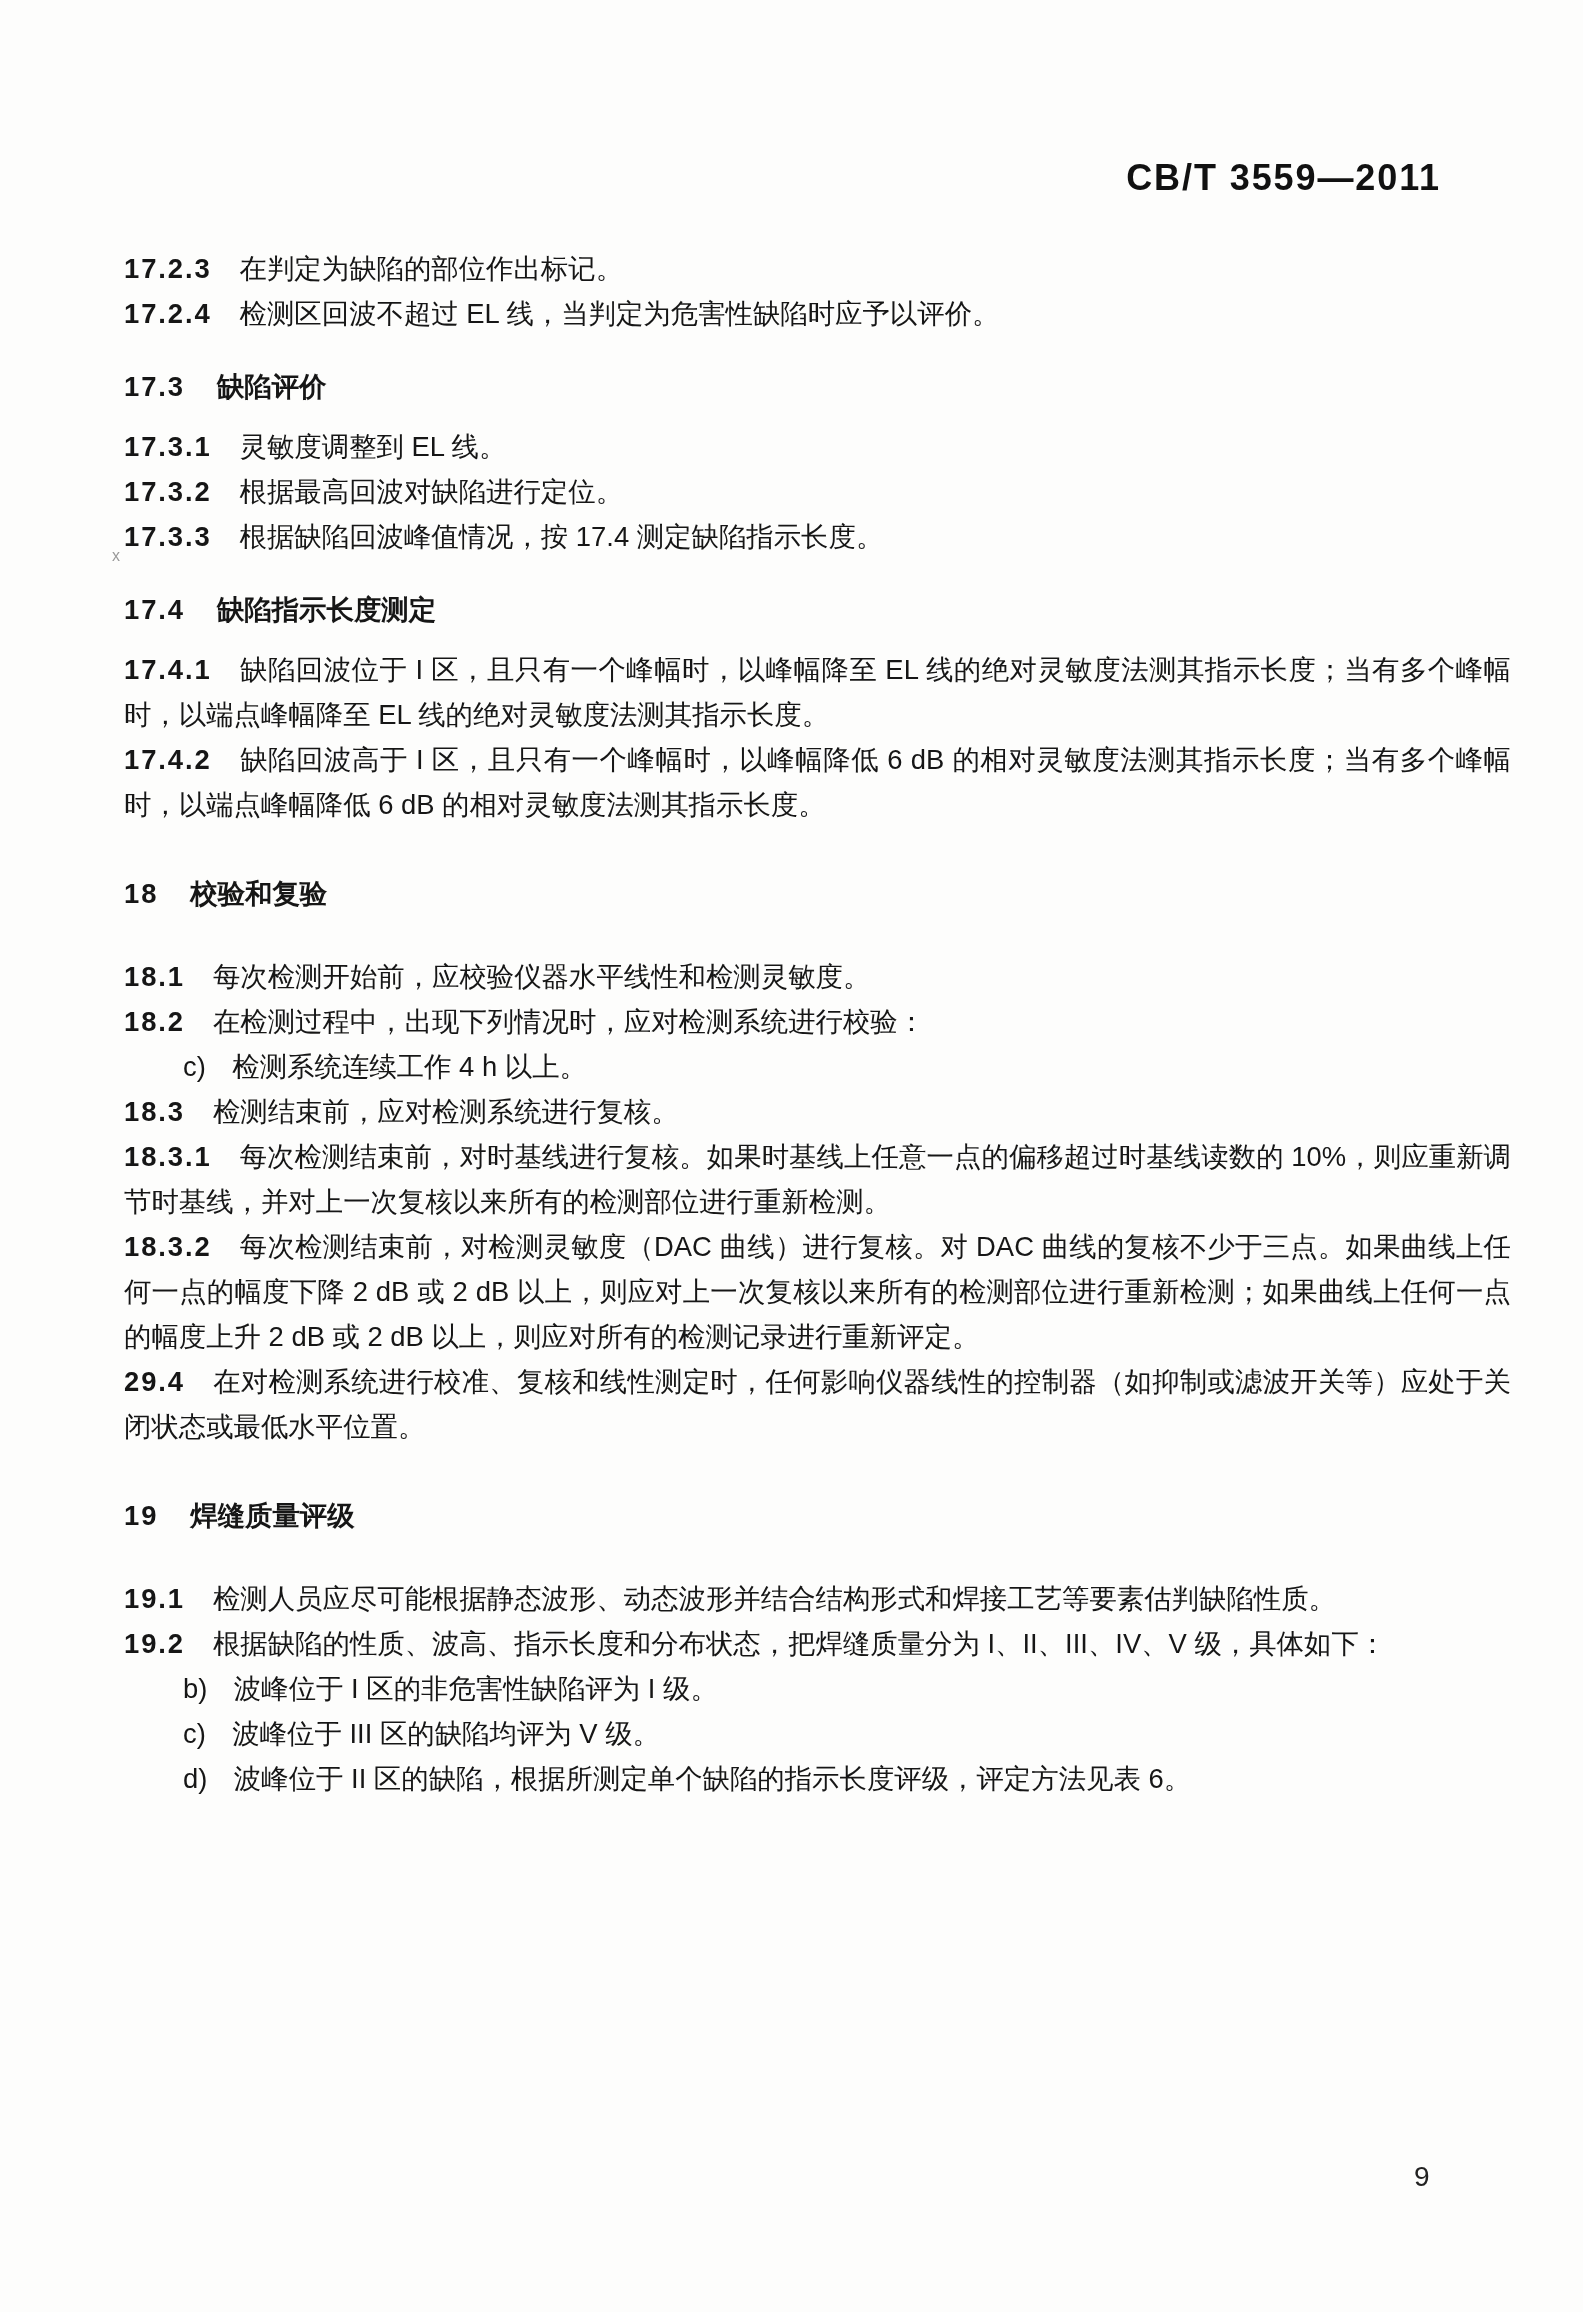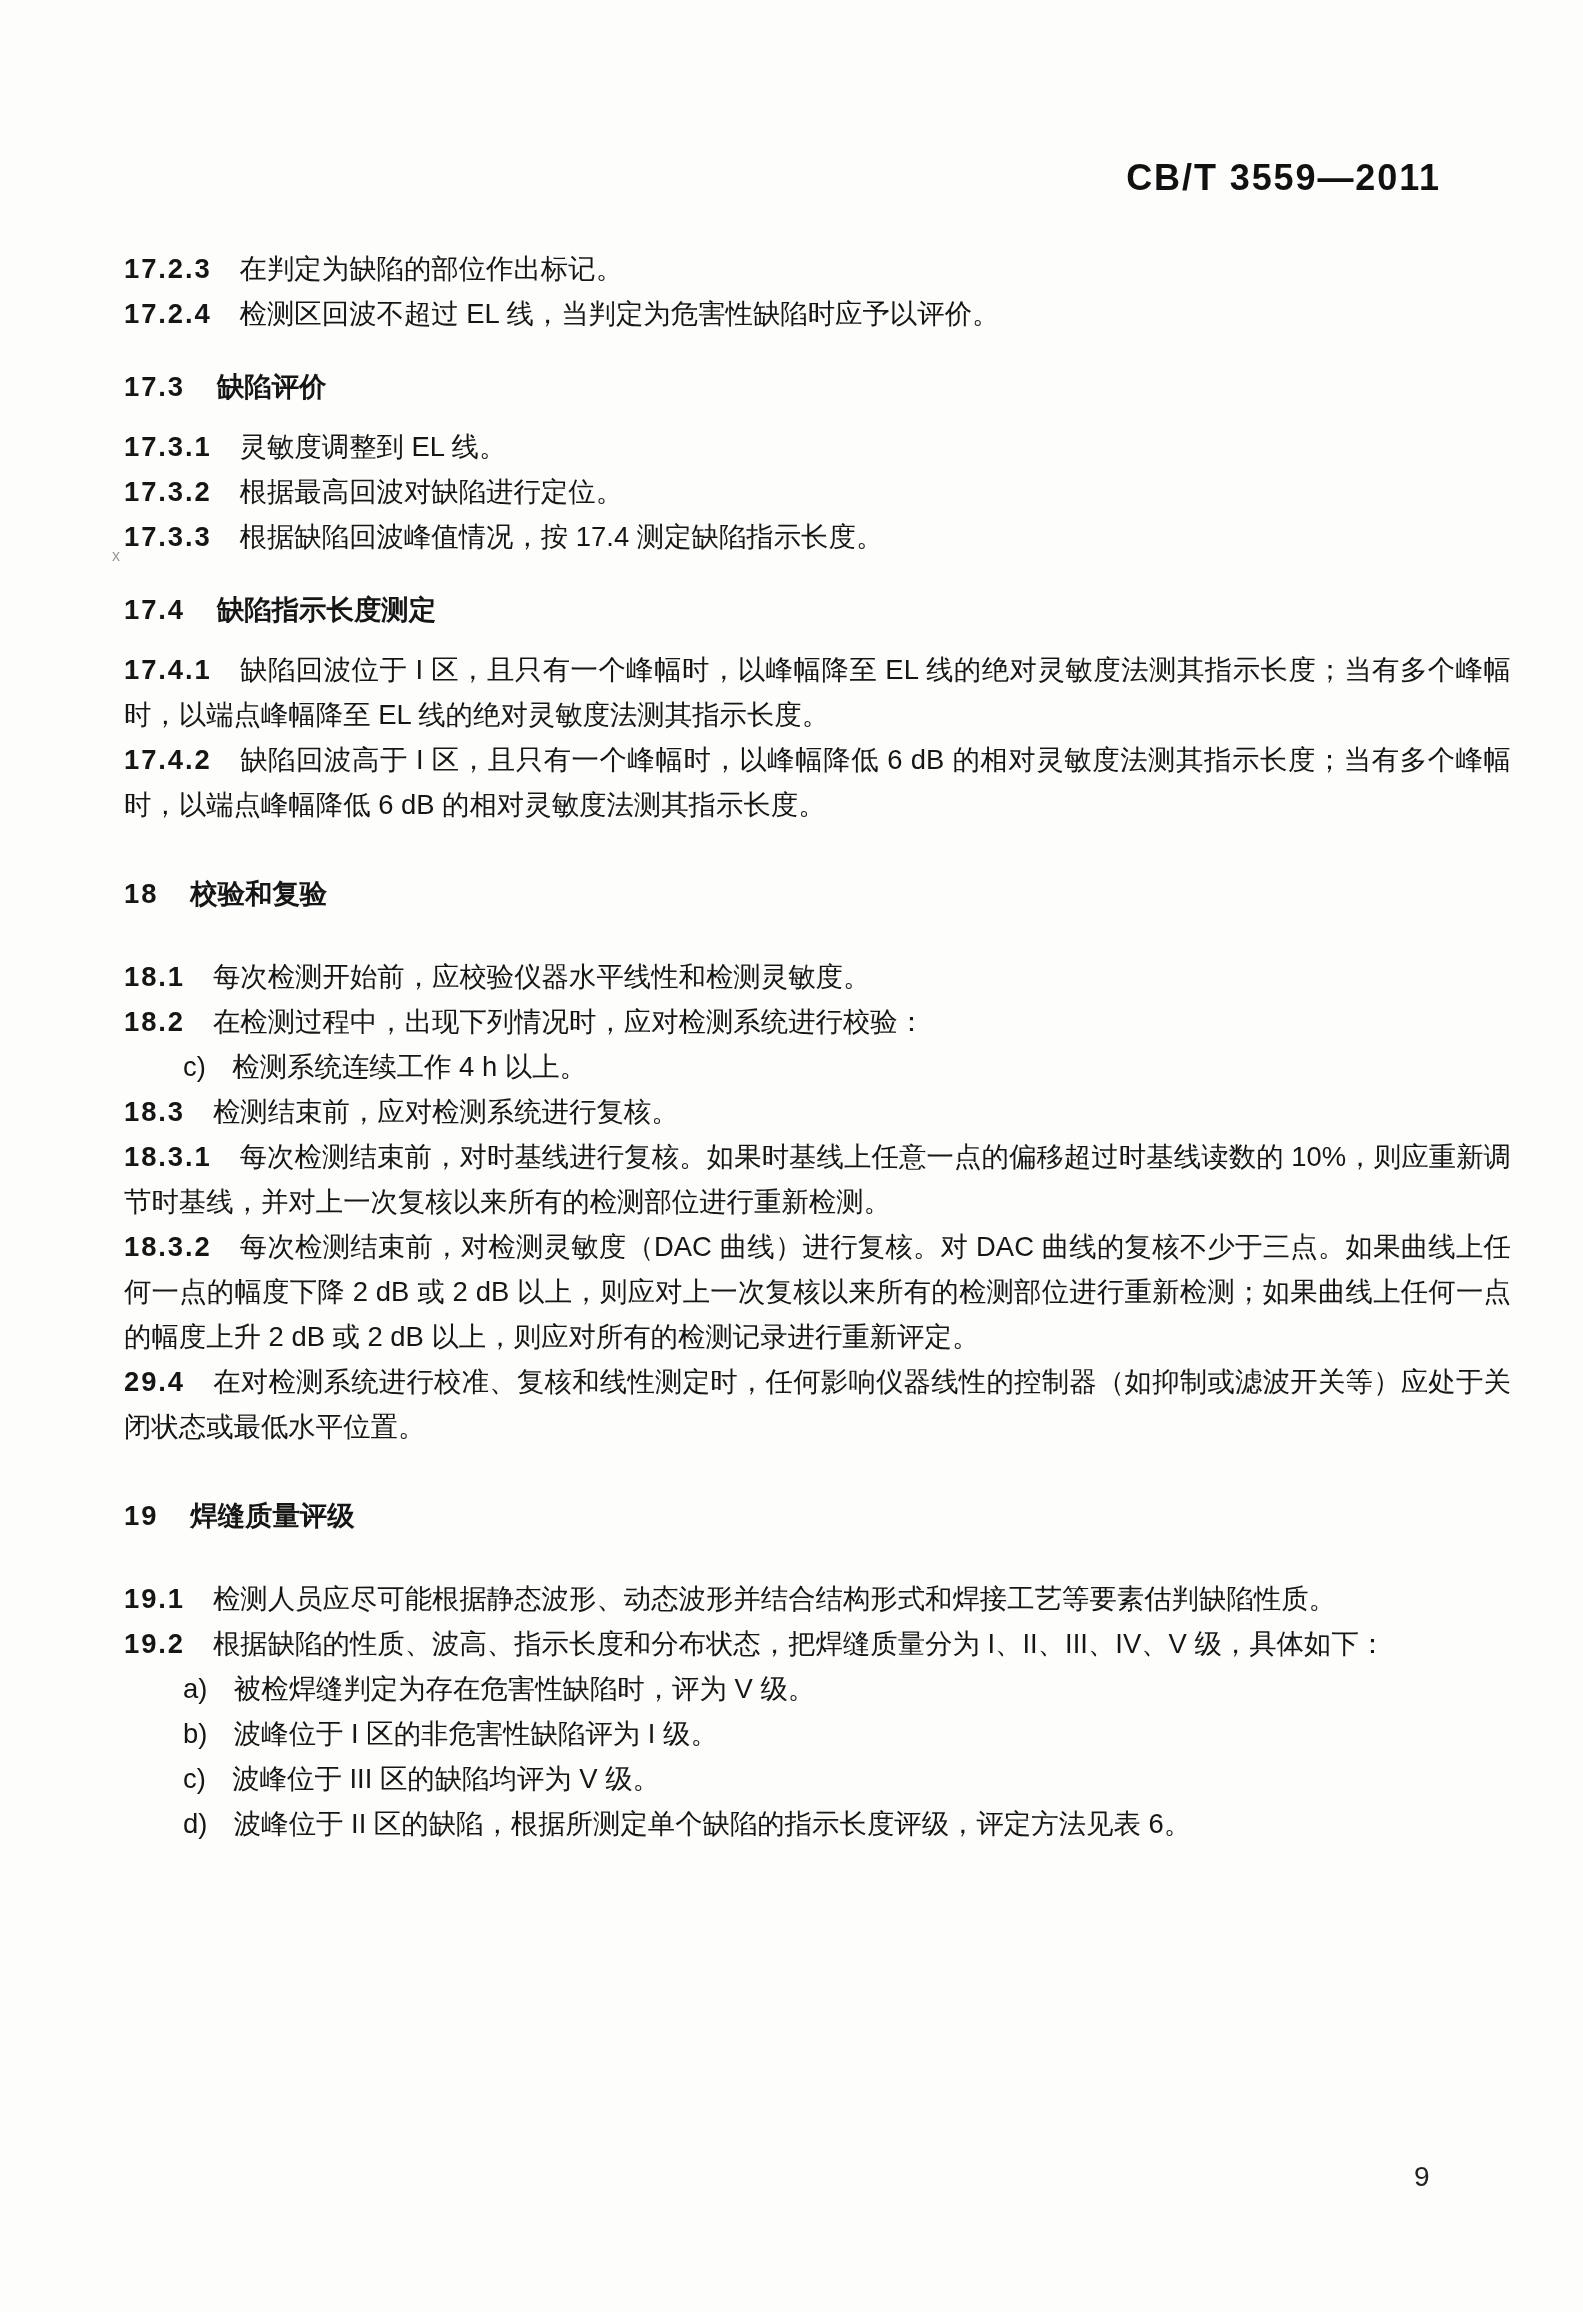--- a/index.html
+++ b/index.html
@@ -93,21 +93,20 @@
       <p class="clause"><span class="num">18.1</span><span class="txt">每次检测开始前，应校验仪器水平线性和检测灵敏度。</span></p>
       <p class="clause"><span class="num">18.2</span><span class="txt">在检测过程中，出现下列情况时，应对检测系统进行校验：</span></p>
       <p class="list"><span class="num">c)</span><span class="txt">检测系统连续工作 4 h 以上。</span></p>
       <p class="clause"><span class="num">18.3</span><span class="txt">检测结束前，应对检测系统进行复核。</span></p>
       <p class="clause"><span class="num">18.3.1</span><span class="txt">每次检测结束前，对时基线进行复核。如果时基线上任意一点的偏移超过时基线读数的 10%，则应重新调节时基线，并对上一次复核以来所有的检测部位进行重新检测。</span></p>
       <p class="clause"><span class="num">18.3.2</span><span class="txt">每次检测结束前，对检测灵敏度（DAC 曲线）进行复核。对 DAC 曲线的复核不少于三点。如果曲线上任何一点的幅度下降 2 dB 或 2 dB 以上，则应对上一次复核以来所有的检测部位进行重新检测；如果曲线上任何一点的幅度上升 2 dB 或 2 dB 以上，则应对所有的检测记录进行重新评定。</span></p>
       <p class="clause"><span class="num">29.4</span><span class="txt">在对检测系统进行校准、复核和线性测定时，任何影响仪器线性的控制器（如抑制或滤波开关等）应处于关闭状态或最低水平位置。</span></p>
       <p class="chapter"><span class="num">19</span><span class="txt">焊缝质量评级</span></p>
       <p class="clause"><span class="num">19.1</span><span class="txt">检测人员应尽可能根据静态波形、动态波形并结合结构形式和焊接工艺等要素估判缺陷性质。</span></p>
       <p class="clause"><span class="num">19.2</span><span class="txt">根据缺陷的性质、波高、指示长度和分布状态，把焊缝质量分为 I、II、III、IV、V 级，具体如下：</span></p>
-      <p class="list"><span class="num">a)</span><span class="txt">被检焊缝判定为存在危害性缺陷时，评为 V 级。</span></p>
       <p class="list"><span class="num">b)</span><span class="txt">波峰位于 I 区的非危害性缺陷评为 I 级。</span></p>
       <p class="list"><span class="num">c)</span><span class="txt">波峰位于 III 区的缺陷均评为 V 级。</span></p>
       <p class="list"><span class="num">d)</span><span class="txt">波峰位于 II 区的缺陷，根据所测定单个缺陷的指示长度评级，评定方法见表 6。</span></p>
     </div>
 
   <div class="stray-mark">x</div>
 
   <div class="page-num">9</div>
 </div>
 

